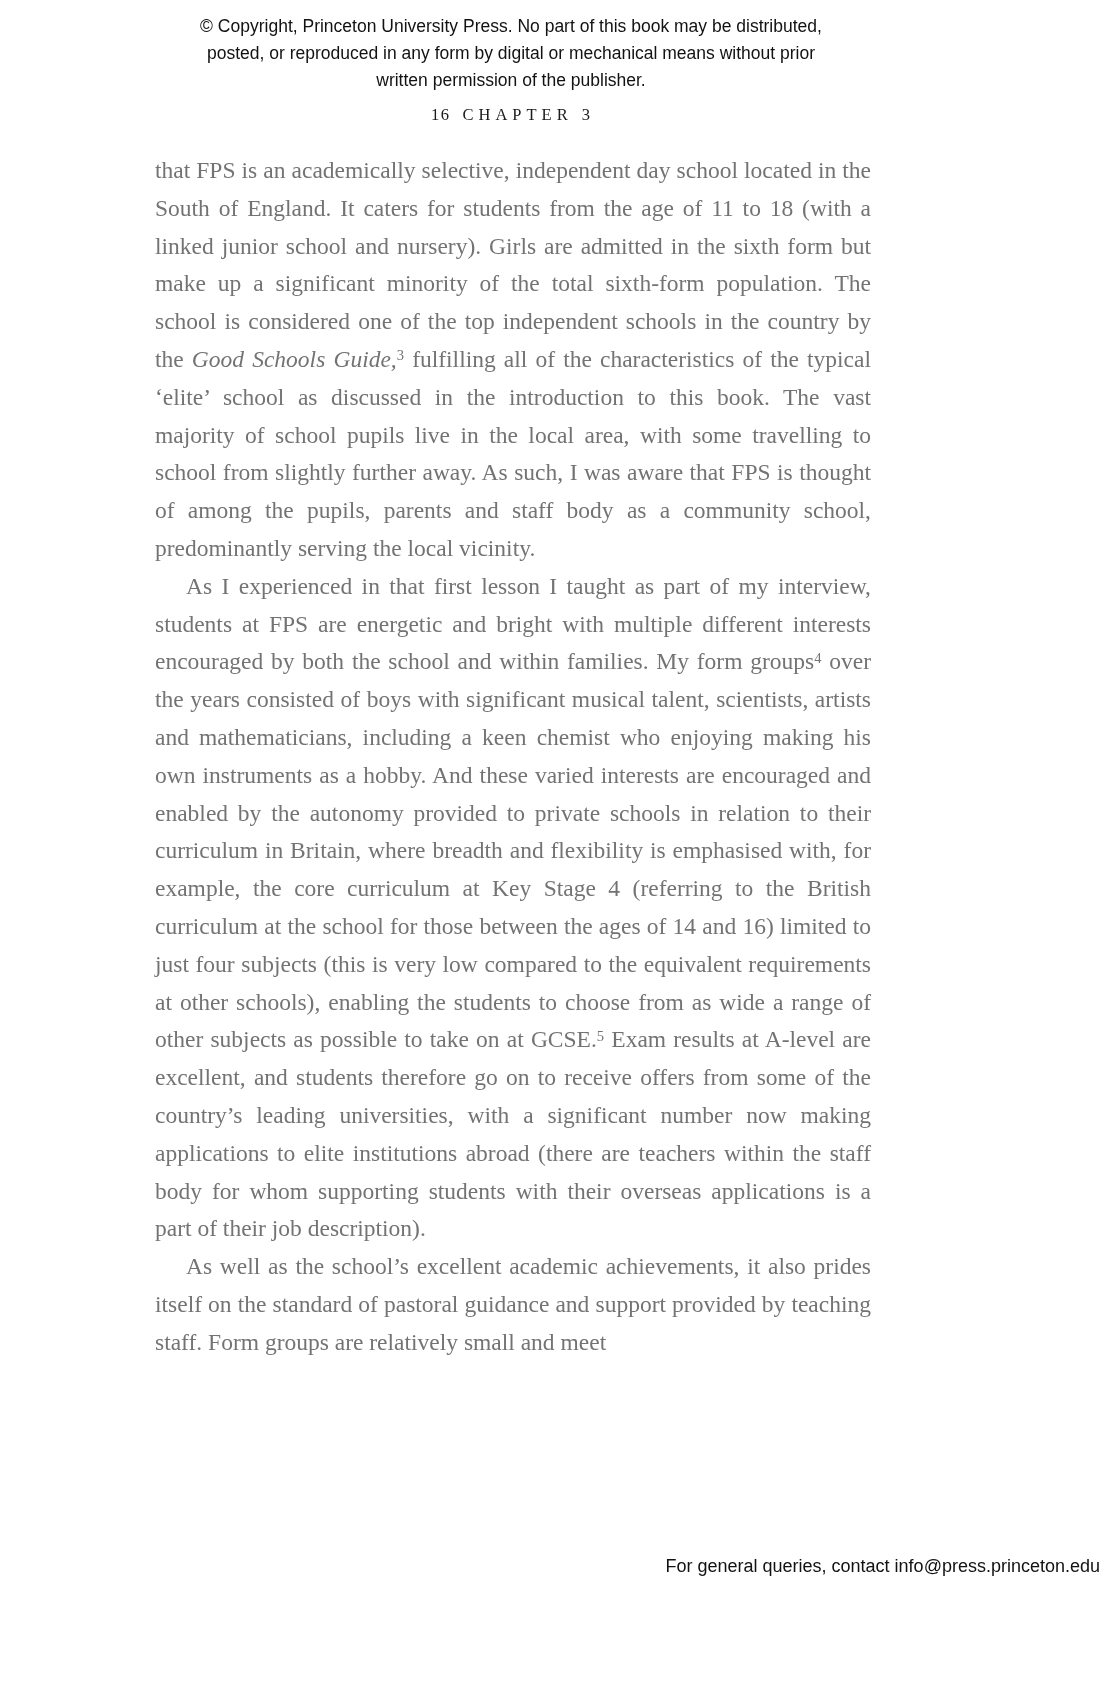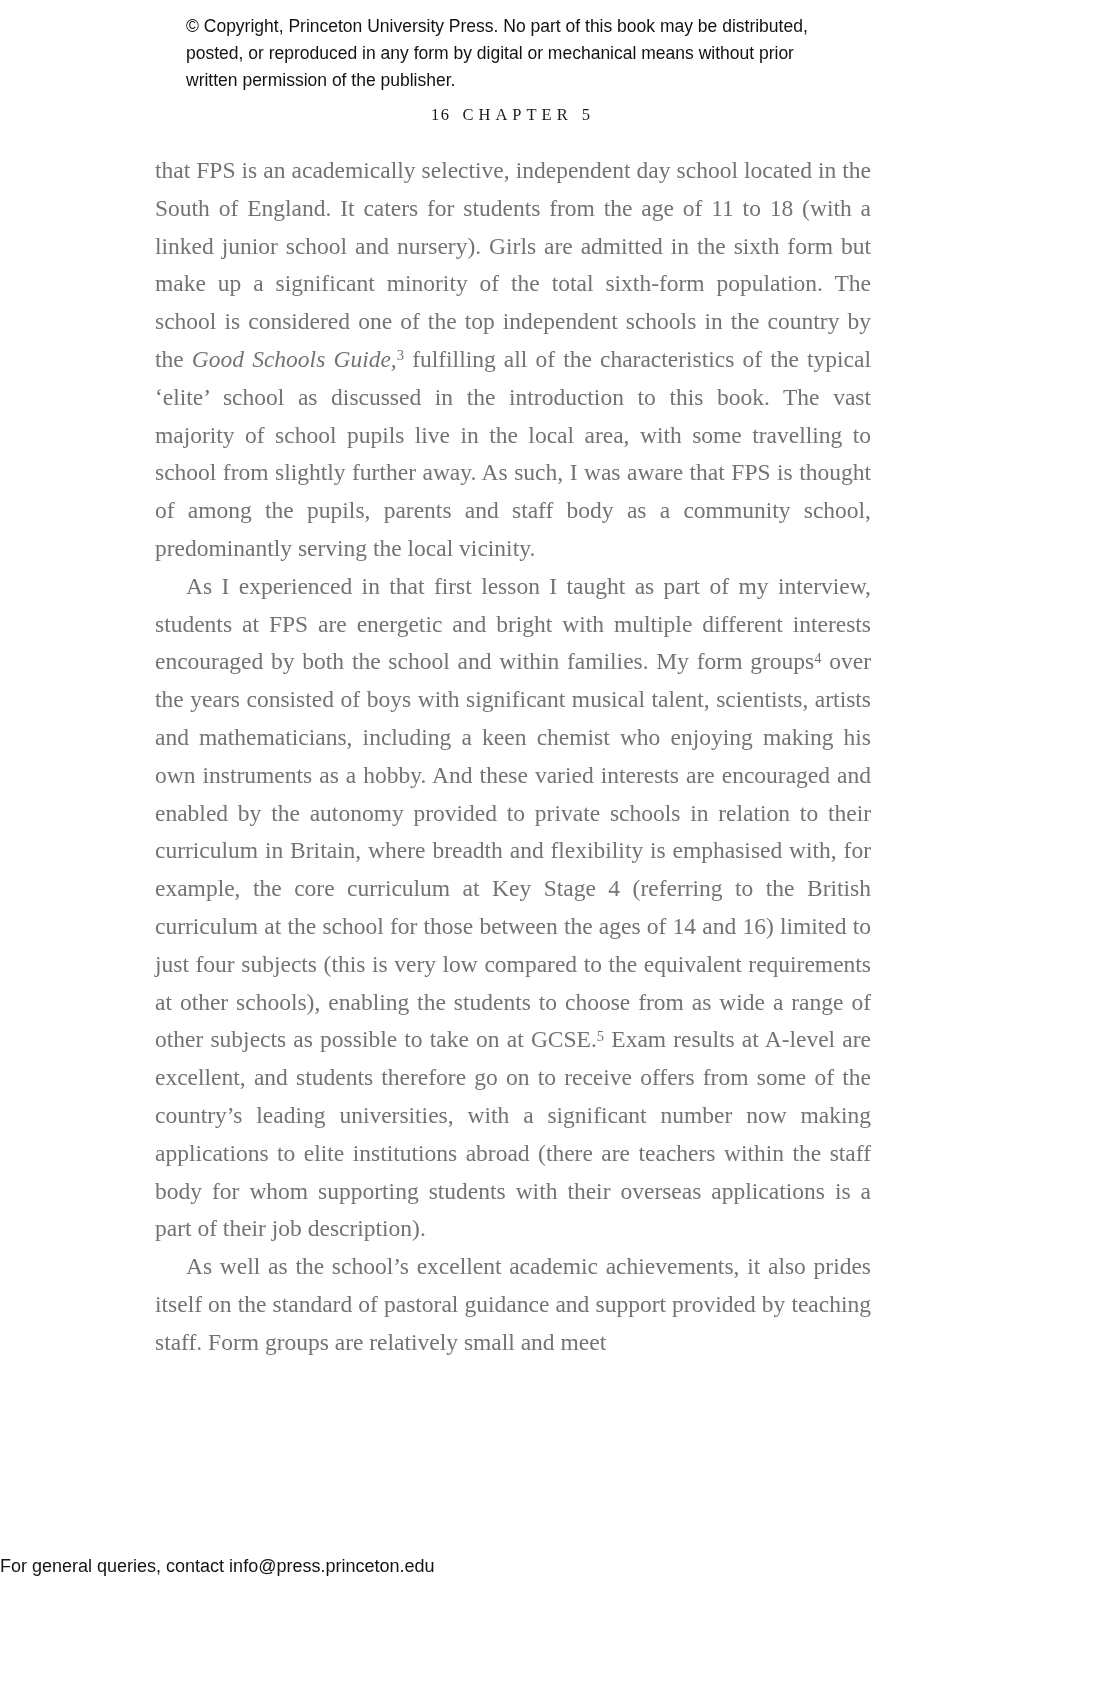--- a/index.html
+++ b/index.html
@@ -15,21 +15,21 @@
   }
   .copyright-notice {
     position: absolute;
     top: 13px;
     left: 186px;
     width: 650px;
     font-family: "Liberation Sans", sans-serif;
     font-size: 17.5px;
     line-height: 27px;
     color: #121212;
-    text-align: left;
+    text-align: center;
   }
   .running-head {
     position: absolute;
     top: 105px;
     left: 155px;
     width: 716px;
     text-align: center;
     font-size: 16.5px;
     color: #1b1b1b;
   }
@@ -58,35 +58,35 @@
     line-height: 0;
     position: relative;
     top: -0.45em;
     vertical-align: baseline;
   }
   .page-footer {
     position: absolute;
     top: 1556px;
     left: 0;
     width: 100%;
-    text-align: left;
+    text-align: right;
     font-family: "Liberation Sans", sans-serif;
     font-size: 18px;
     color: #121212;
   }
 </style>
 </head>
 <body>
 
 <div class="page">
 
   <div class="copyright-notice">© Copyright, Princeton University Press. No part of this book may be distributed, posted, or reproduced in any form by digital or mechanical means without prior written permission of the publisher.</div>
 
   <div class="running-head">
-    <span class="page-number">16</span><span class="chapter-label">CHAPTER 5</span>
+    <span class="page-number">16</span><span class="chapter-label">CHAPTER 3</span>
   </div>
 
   <div class="body-text">
       <p class=""><span>that FPS is an academically selective, independent day school located in the South of England. It caters for students from the age of 11 to 18 (with a linked junior school and nursery). Girls are admitted in the sixth form but make up a significant minority of the total sixth-form population. The school is considered one of the top independent schools in the country by the </span><i>Good Schools Guide,</i><sup>3</sup><span> fulfilling all of the characteristics of the typical ‘elite’ school as discussed in the introduction to this book. The vast majority of school pupils live in the local area, with some travelling to school from slightly further away. As such, I was aware that FPS is thought of among the pupils, parents and staff body as a community school, predominantly serving the local vicinity.</span></p>
       <p class="indent"><span>As I experienced in that first lesson I taught as part of my interview, students at FPS are energetic and bright with multiple different interests encouraged by both the school and within families. My form groups</span><sup>4</sup><span> over the years consisted of boys with significant musical talent, scientists, artists and mathematicians, including a keen chemist who enjoying making his own instruments as a hobby. And these varied interests are encouraged and enabled by the autonomy provided to private schools in relation to their curriculum in Britain, where breadth and flexibility is emphasised with, for example, the core curriculum at Key Stage 4 (referring to the British curriculum at the school for those between the ages of 14 and 16) limited to just four subjects (this is very low compared to the equivalent requirements at other schools), enabling the students to choose from as wide a range of other subjects as possible to take on at GCSE.</span><sup>5</sup><span> Exam results at A-level are excellent, and students therefore go on to receive offers from some of the country’s leading universities, with a significant number now making applications to elite institutions abroad (there are teachers within the staff body for whom supporting students with their overseas applications is a part of their job description).</span></p>
       <p class="indent"><span>As well as the school’s excellent academic achievements, it also prides itself on the standard of pastoral guidance and support provided by teaching staff. Form groups are relatively small and meet</span></p>
     </div>
 
   <div class="page-footer">For general queries, contact info@press.princeton.edu</div>
 

